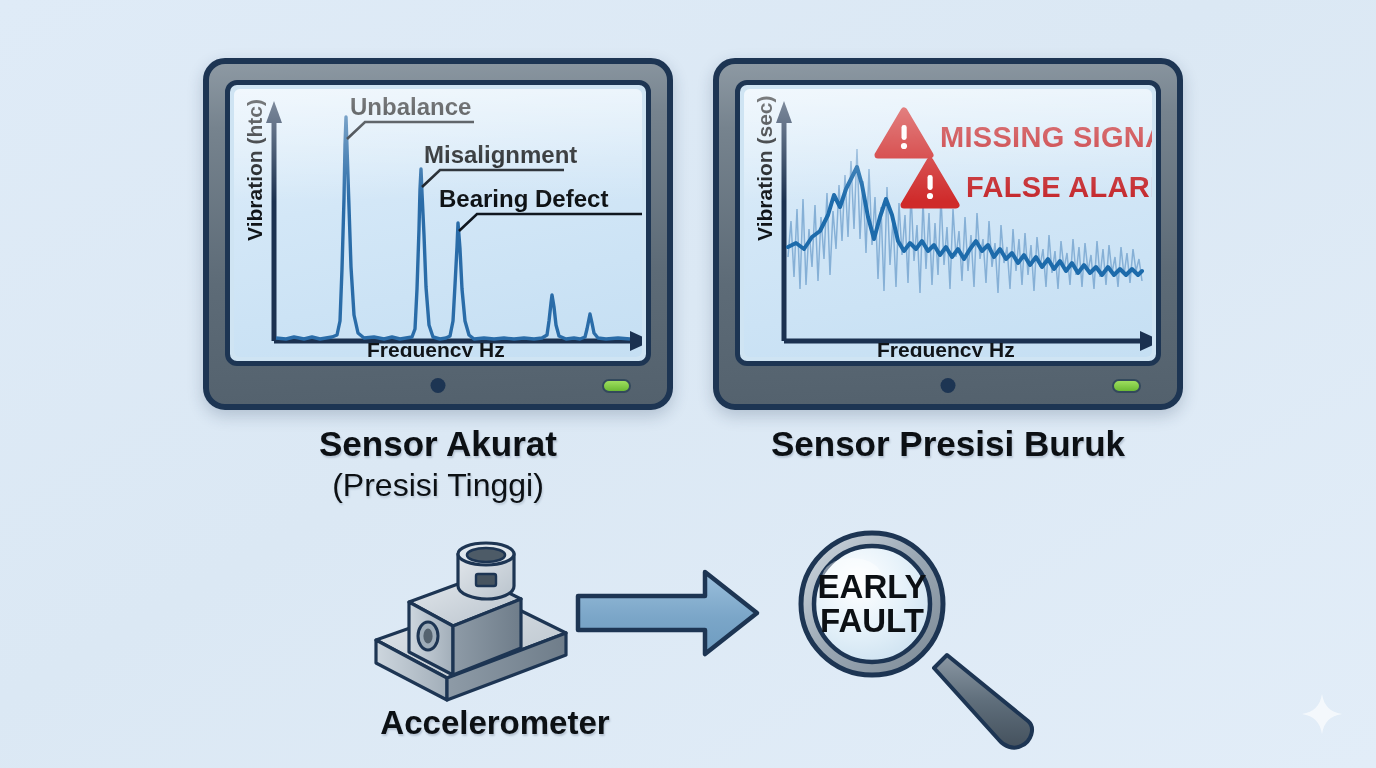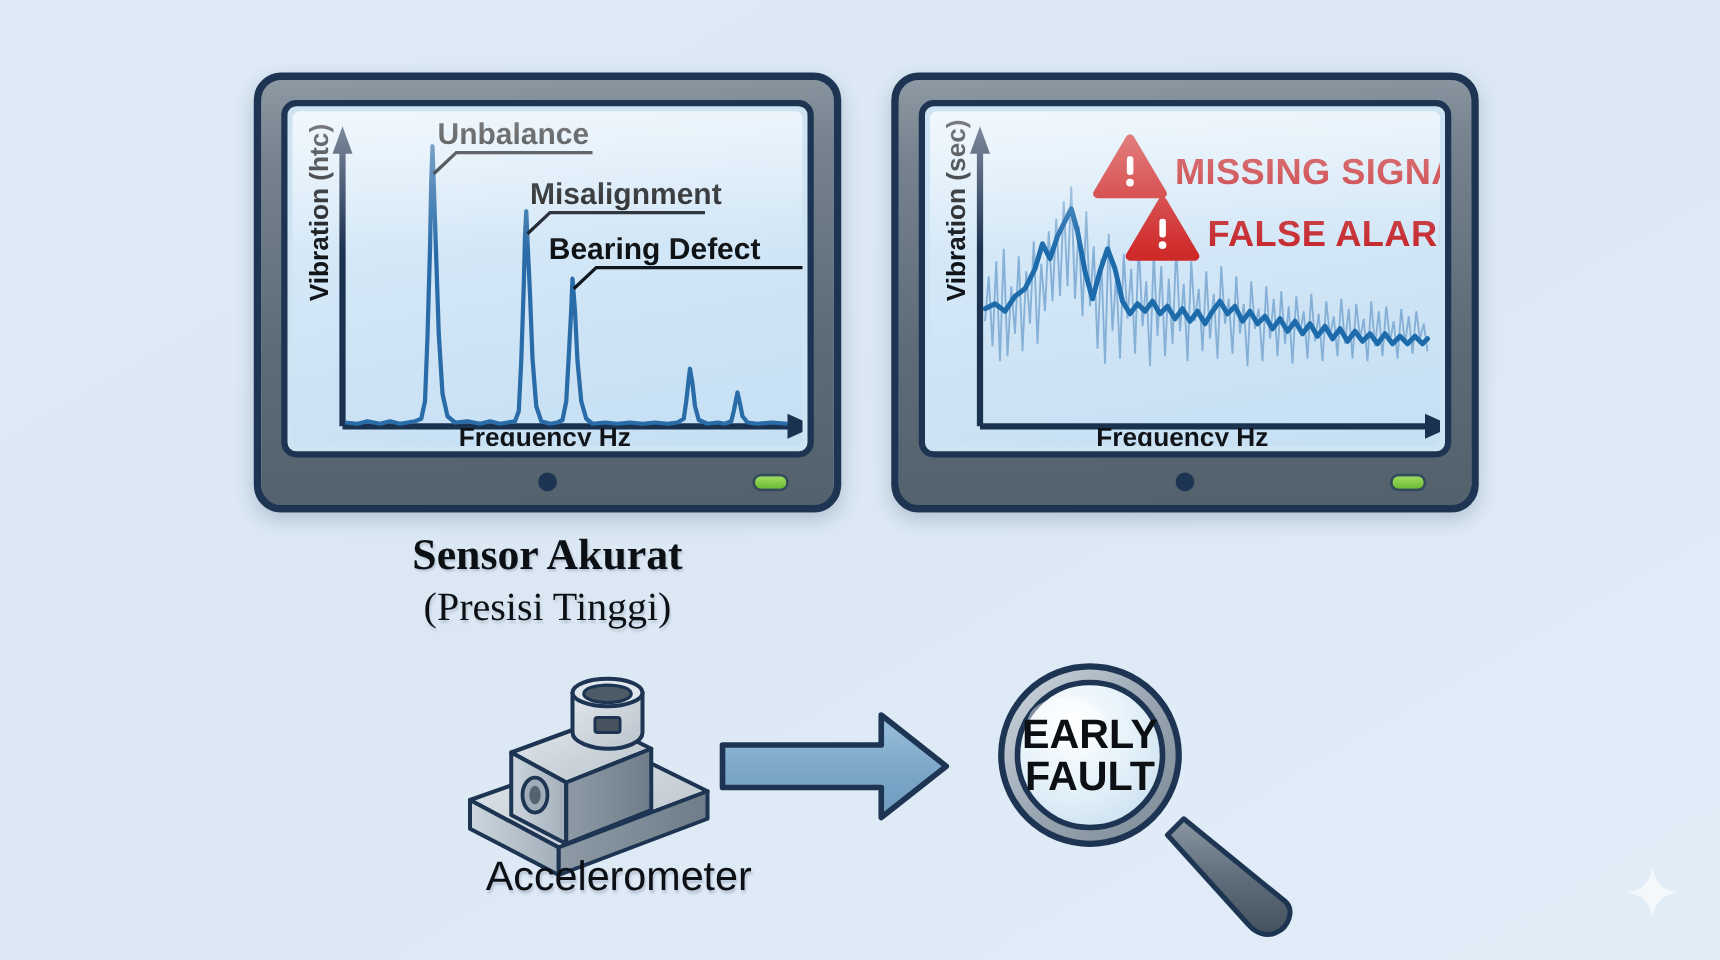--- a/index.html
+++ b/index.html
@@ -115,21 +115,21 @@
     letter-spacing: .3px;
   }
 
   
   .caption {
     position: absolute;
     width: 470px;
     text-align: center;
     color: #0c1014;
   }
-  .caption.left  { left: 203px; top: 424px; font-family: Liberation Serif, serif; }
+  .caption.left  { left: 203px; top: 424px; }
   .caption.right { left: 713px; top: 424px; }
   .caption .title {
     font-size: 35px;
     font-weight: bold;
     line-height: 1.12;
     text-shadow: 1px 2px 2px rgba(40,60,90,.22);
   }
   .caption .subtitle {
     font-size: 32px;
     font-weight: normal;
@@ -142,25 +142,25 @@
   .bottom-row {
     position: absolute;
     left: 0;
     top: 528px;
     width: 1248px;
     height: 240px;
   }
   .accel-label {
     position: absolute;
     left: 295px;
-    top: 154px;
+    top: 176px;
     width: 400px;
     text-align: center;
     font-size: 33px;
-    font-weight: normal;
+    font-weight: bold;
     color: #0c1014;
     text-shadow: 1px 2px 2px rgba(40,60,90,.22);
   }
   .mag-label {
     font-family: "Liberation Sans", sans-serif;
     font-weight: bold;
     font-size: 33px;
     fill: #0c1014;
   }
 </style>
@@ -294,20 +294,21 @@
       <div class="home-dot"></div>
       <div class="led"></div>
     </div>
   </div>
 
   <div class="caption left">
     <div class="title">Sensor Akurat</div>
     <div class="subtitle">(Presisi Tinggi)</div>
   </div>
   <div class="caption right">
+    <div class="title">Sensor Presisi Buruk</div>
   </div>
 
   <div class="bottom-row">
     <svg width="1376" height="240" viewBox="0 0 1376 240">
       <defs>
         <linearGradient id="metalTop" x1="0" y1="0" x2="1" y2="1">
           <stop offset="0%" stop-color="#e2e7ec"></stop>
             <stop offset="100%" stop-color="#b9c3cc"></stop>
         </linearGradient>
         <linearGradient id="metalLeft" x1="0" y1="0" x2="1" y2="0">

